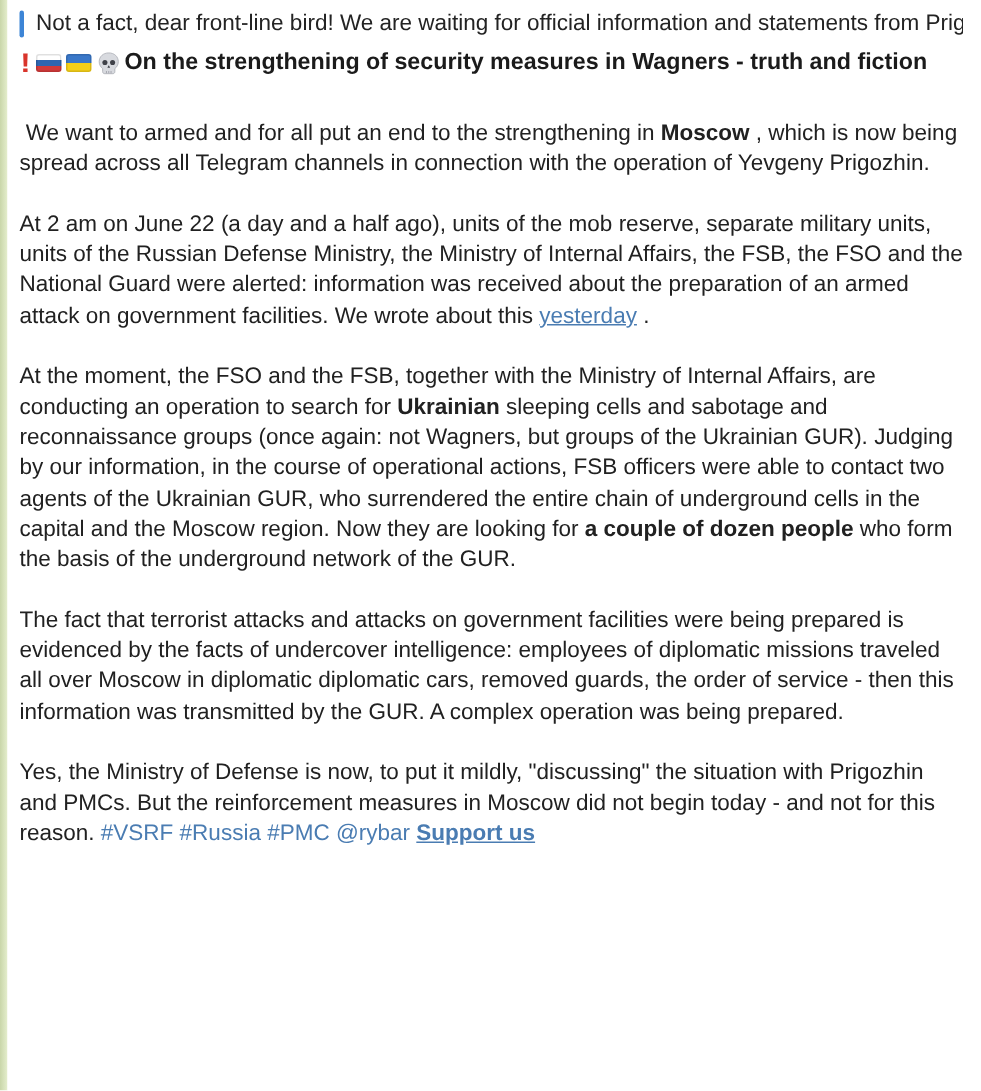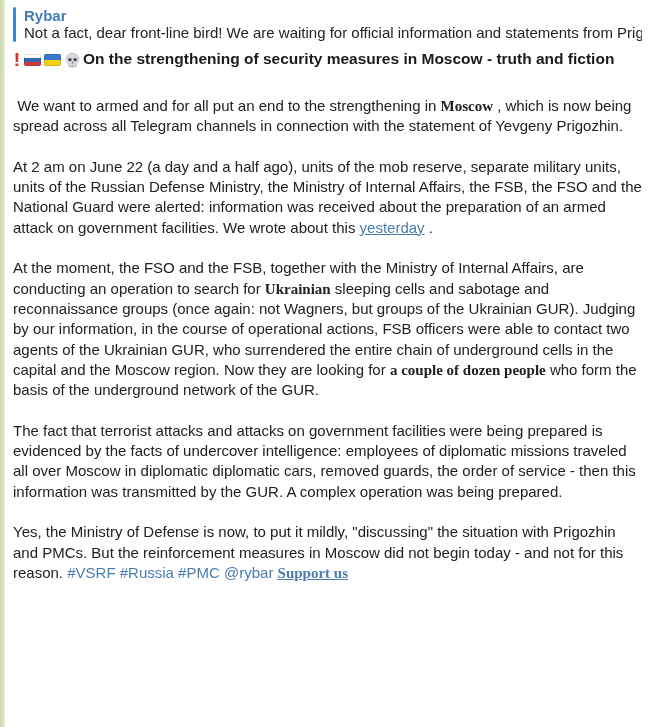--- a/index.html
+++ b/index.html
@@ -35,53 +35,52 @@
     box-shadow:inset 0 0 0 1px rgba(0,0,0,.12);
   }
   .flag-russia{background:linear-gradient(180deg,#ffffff 0 33.3%,#2f66b0 33.3% 66.6%,#d23a3a 66.6% 100%);}
   .flag-ukraine{background:linear-gradient(180deg,#3a78c9 0 50%,#f5d018 50% 100%);}
   .skull{width:17px;height:17px;line-height:0;}
   
   .para{
     margin:0 0 20.3px 0;font-size:15px;line-height:20.3px;color:#212121;
     white-space:pre-wrap;
   }
-  .b{font-weight:bold;font-family:Liberation Serif, serif;}
+  .b{font-weight:bold;}
   .link{color:#4a7cb2;text-decoration:none;cursor:pointer;}
   .link.u{text-decoration:underline;margin-top:44px;}
 </style>
 </head>
 <body>
 
 <div class="strip"></div>
 
 <div class="bubble">
 
   <div class="quote">
     <div class="qbar"></div>
-    <div class="qauthor">Rybar</div>
     <div class="qtext">Not a fact, dear front-line bird! We are waiting for official information and statements from Prigogin…</div>
   </div>
 
   <div class="title">
     <span class="emojis">
         <span class="emoji red-exclamation">!</span>
         <span class="emoji flag-russia"></span>
         <span class="emoji flag-ukraine"></span>
         <span class="emoji skull"><svg viewBox="0 0 20 20" width="17" height="17">
             <path d="M10 1.5c-4.4 0-7.5 2.9-7.5 6.9 0 2.3 1.1 4.2 2.7 5.4v2.4c0 .9.7 1.6 1.6 1.6h6.4c.9 0 1.6-.7 1.6-1.6v-2.4c1.6-1.2 2.7-3.1 2.7-5.4 0-4-3.1-6.9-7.5-6.9z" fill="#d8dadf" stroke="#a6a8b0" stroke-width=".6"></path>
             <circle cx="7" cy="9" r="2" fill="#3f4148"></circle>
             <circle cx="13" cy="9" r="2" fill="#3f4148"></circle>
             <path d="M10 11.2l-1.1 2h2.2z" fill="#3f4148"></path>
             <path d="M8.2 15.6v1.9M10 15.6v1.9M11.8 15.6v1.9" stroke="#a6a8b0" stroke-width=".8"></path>
           </svg></span>
-      </span><span class="title-text">On the strengthening of security measures in Moscow - truth and fiction</span>
+      </span><span class="title-text">On the strengthening of security measures in Wagners - truth and fiction</span>
   </div>
 
   <div id="paragraphs">
-      <p class="para"><span> We want to armed and for all put an end to the strengthening in </span><span class="b">Moscow</span><span> , which is now being spread across all Telegram channels in connection with the statement of Yevgeny Prigozhin.</span></p>
+      <p class="para"><span> We want to armed and for all put an end to the strengthening in </span><span class="b">Moscow</span><span> , which is now being spread across all Telegram channels in connection with the operation of Yevgeny Prigozhin.</span></p>
       <p class="para"><span>At 2 am on June 22 (a day and a half ago), units of the mob reserve, separate military units, units of the Russian Defense Ministry, the Ministry of Internal Affairs, the FSB, the FSO and the National Guard were alerted: information was received about the preparation of an armed attack on government facilities. We wrote about this </span><a href="#" class="link u">yesterday</a><span> .</span></p>
       <p class="para"><span>At the moment, the FSO and the FSB, together with the Ministry of Internal Affairs, are conducting an operation to search for </span><span class="b">Ukrainian</span><span> sleeping cells and sabotage and reconnaissance groups (once again: not Wagners, but groups of the Ukrainian GUR). Judging by our information, in the course of operational actions, FSB officers were able to contact two agents of the Ukrainian GUR, who surrendered the entire chain of underground cells in the capital and the Moscow region. Now they are looking for </span><span class="b">a couple of dozen people</span><span> who form the basis of the underground network of the GUR.</span></p>
       <p class="para"><span>The fact that terrorist attacks and attacks on government facilities were being prepared is evidenced by the facts of undercover intelligence: employees of diplomatic missions traveled all over Moscow in diplomatic diplomatic cars, removed guards, the order of service - then this information was transmitted by the GUR. A complex operation was being prepared.</span></p>
       <p class="para"><span>Yes, the Ministry of Defense is now, to put it mildly, "discussing" the situation with Prigozhin and PMCs. But the reinforcement measures in Moscow did not begin today - and not for this reason. </span><a href="#" class="link">#VSRF</a><span> </span><a href="#" class="link">#Russia</a><span> </span><a href="#" class="link">#PMC</a><span> </span><a href="#" class="link">@rybar</a><span> </span><a href="#" class="link b u">Support us</a></p>
     </div>
 
 </div>
 
 </body></html>

